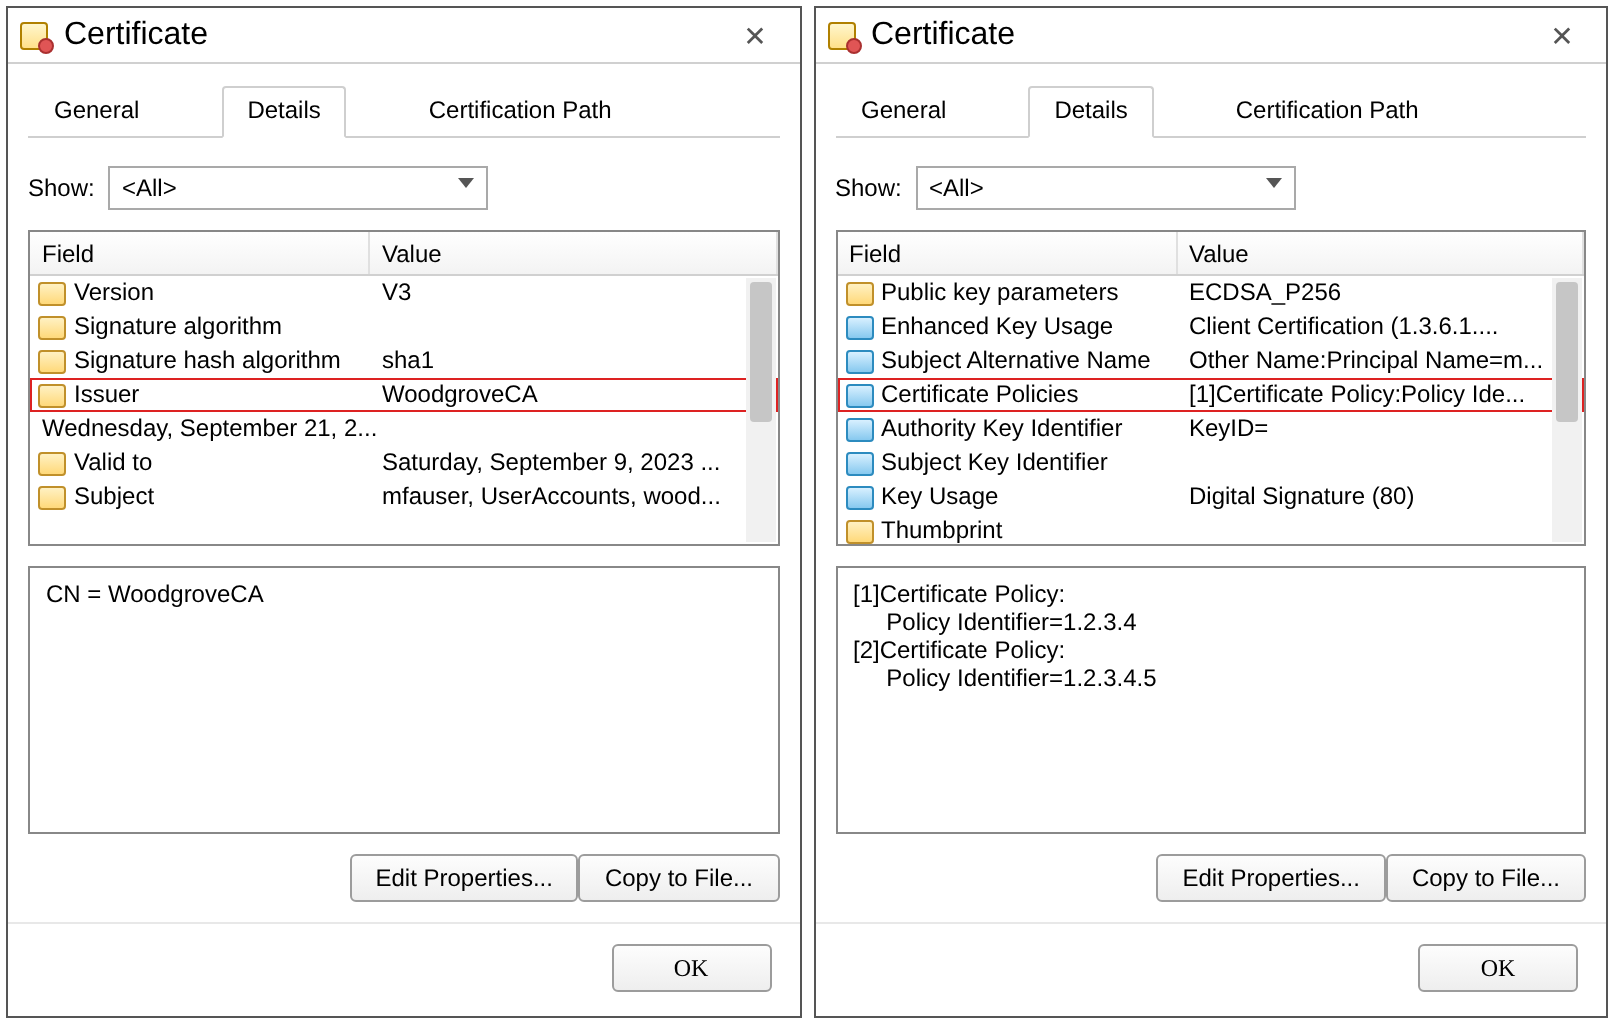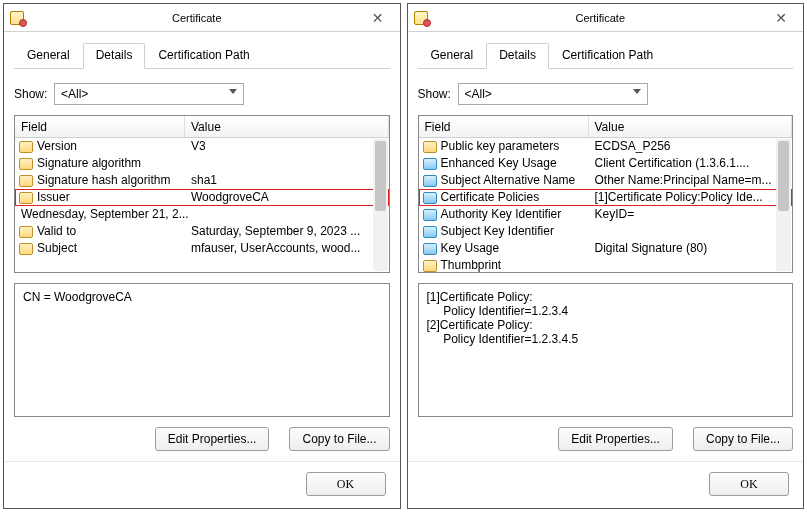--- a/index.html
+++ b/index.html
@@ -15,27 +15,27 @@
   }
   .title-icon { width: 16px; height: 16px; margin-right: 6px; position: relative; }
   .cert-icon {
     width: 14px; height: 14px; border: 1px solid #b08000; background: linear-gradient(#fff6cc,#ffe08a);
     position: absolute; top: 1px; left: 0; border-radius: 2px;
   }
   .cert-badge {
     width: 8px; height: 8px; border-radius: 50%; background: #e05555; border: 1px solid #aa3030;
     position: absolute; bottom: -1px; right: -1px;
   }
-  .titlebar-title { flex: 1; font-size: 11px; text-align: center; }
+  .titlebar-title { flex: 1; font-size: 16px; }
   .close-x {
     width: 32px; height: 24px; display: flex; align-items: center; justify-content: center;
     font-size: 14px; color: #555; cursor: default;
   }
   .body { flex: 1; padding: 6px 10px; display: flex; flex-direction: column; }
-  .tabs { display: flex; border-bottom: 1px solid #cfcfcf; margin-top: 4px; }
+  .tabs { display: flex; border-bottom: 1px solid #cfcfcf; margin-top: 4px; gap: 28px; }
   .tab {
     padding: 4px 12px 6px 12px; font-size: 12px; color: #000;
     border: 1px solid transparent; border-bottom: none; position: relative; top: 1px;
   }
   .tab.active {
     border: 1px solid #cfcfcf; border-bottom: 1px solid #fff; background: #fff;
     border-radius: 2px 2px 0 0;
   }
   .show-row { display: flex; align-items: center; margin: 14px 0 10px 0; }
   .show-label { width: 40px; }
@@ -74,21 +74,21 @@
     background: #f1f1f1;
   }
   .vscroll .thumb {
     position: absolute; left: 2px; right: 2px; top: 2px; height: 70px;
     background: #c6c6c6; border-radius: 2px;
   }
   .detailbox {
     border: 1px solid #888; flex: 1 1 auto; padding: 6px 8px; min-height: 130px;
     white-space: pre; overflow: hidden;
   }
-  .btnrow { display: flex; justify-content: flex-end; gap: 20px; margin: 10px 0 4px 0; }
+  .btnrow { display: flex; justify-content: flex-end; gap: 0; margin: 10px 0 4px 0; }
   .btn {
     height: 24px; min-width: 100px; padding: 0 12px; border: 1px solid #9c9c9c;
     background: linear-gradient(#fdfdfd,#eee); border-radius: 3px; font-size: 12px;
     display: flex; align-items: center; justify-content: center;
   }
   .ok-row {
     display: flex; justify-content: flex-end; padding: 10px 14px 12px 0;
     border-top: 1px solid #e8e8e8;
     font-family: Liberation Serif, serif;
   }

